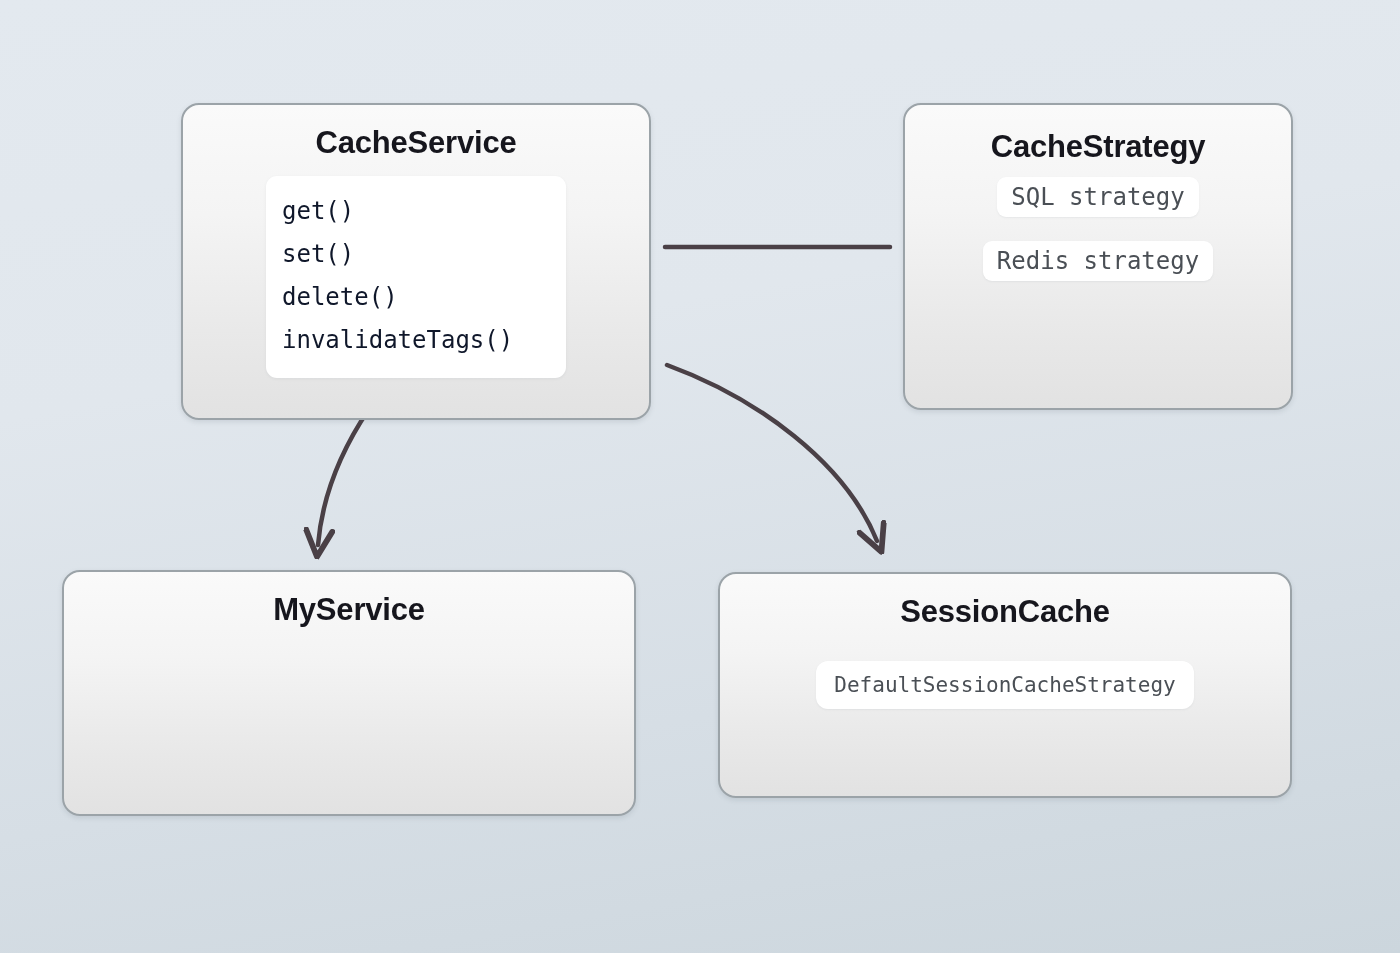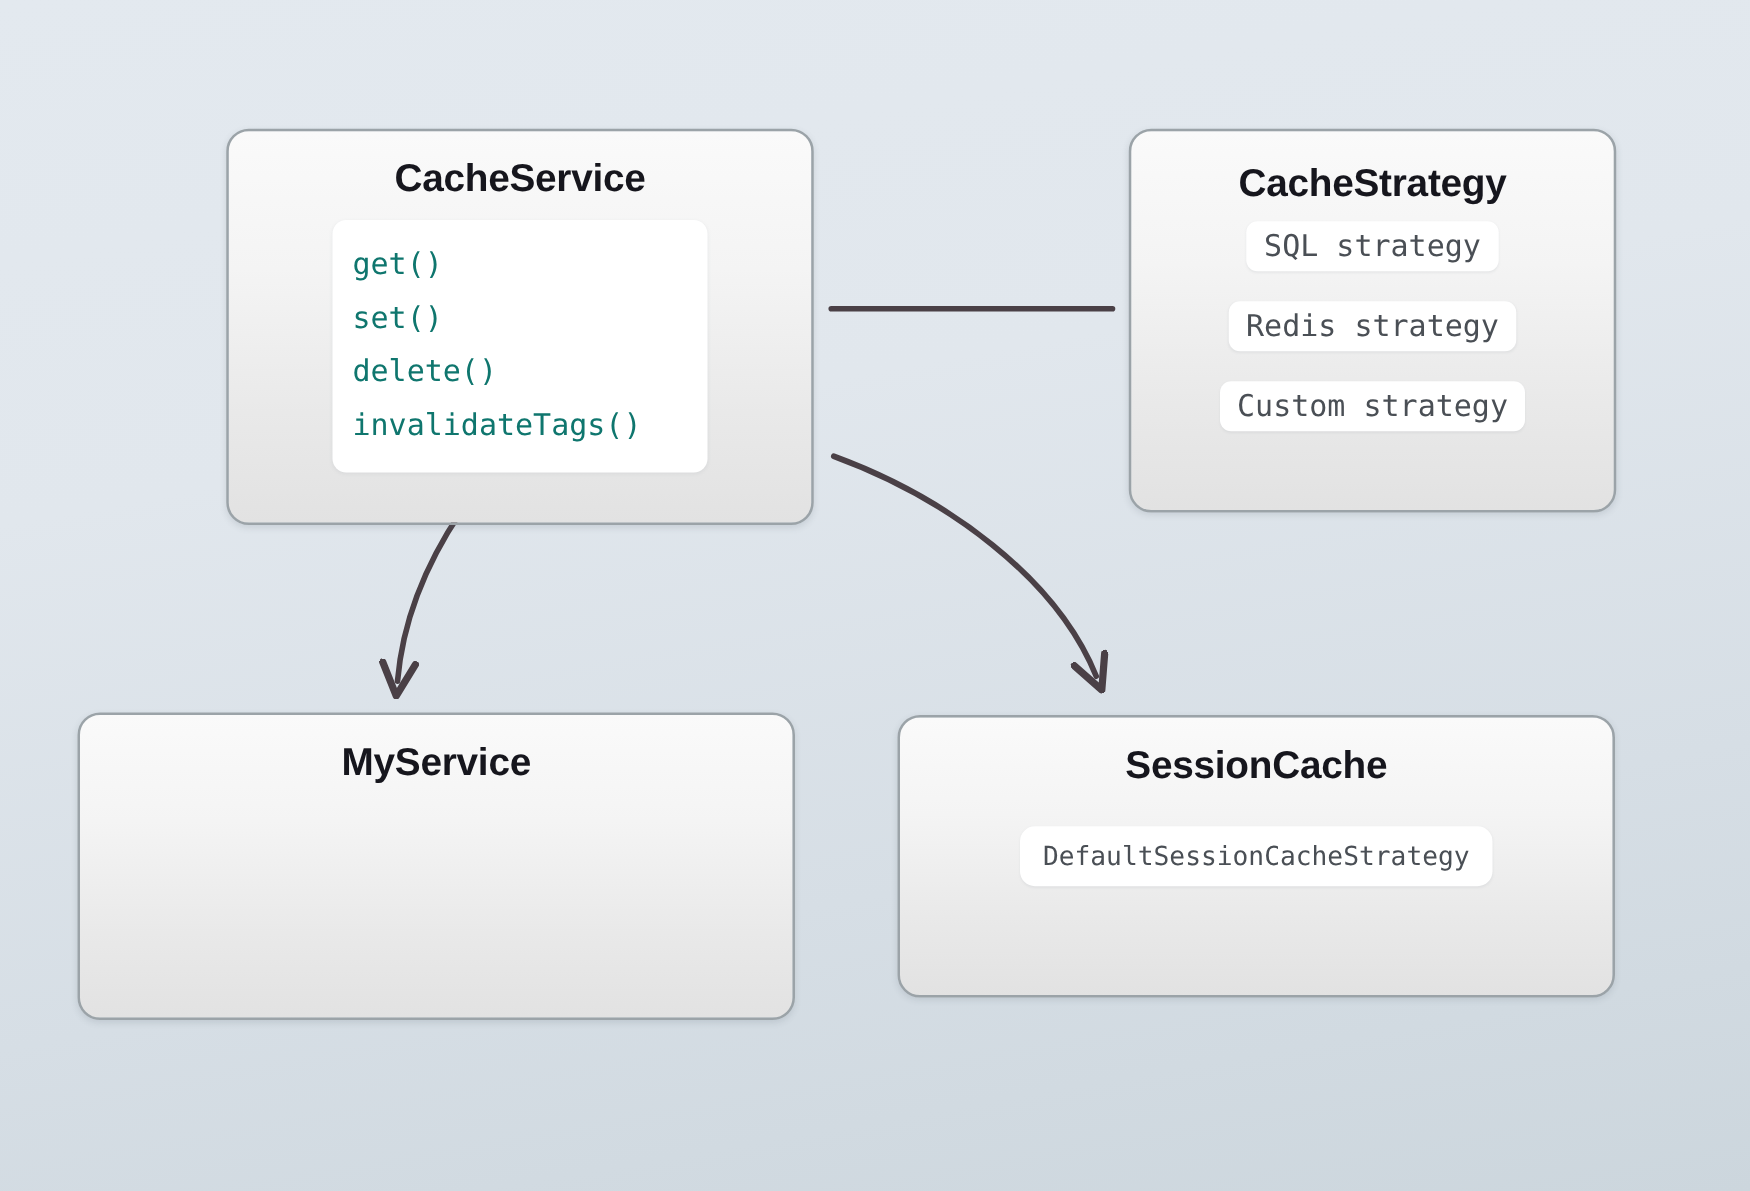--- a/index.html
+++ b/index.html
@@ -47,21 +47,21 @@
     text-align: center;
     width: 100%;
   }
 
   
   .code-panel {
     background: #ffffff;
     border-radius: 11px;
     box-shadow: 0 1px 3px rgba(120,130,140,0.10);
     font-family: "DejaVu Sans Mono", "Liberation Mono", monospace;
-    color: #0f766e;
+    color: #0f172a;
     box-sizing: border-box;
   }
   .code-line {
     white-space: pre;
     font-family: "DejaVu Sans Mono", "Liberation Mono", monospace;
   }
 
   
   .chip {
     background: #ffffff;
@@ -152,21 +152,20 @@
       <div class="code-line">delete()</div>
       <div class="code-line">invalidateTags()</div>
     </div>
   </div>
 
   <div class="node" id="node-cache-strategy">
     <div class="node-title">CacheStrategy</div>
     <div class="chips">
       <div class="chip">SQL strategy</div>
       <div class="chip">Redis strategy</div>
-      <div class="chip">Custom strategy</div>
     </div>
   </div>
 
   <div class="node" id="node-my-service">
     <div class="node-title">MyService</div>
   </div>
 
   <div class="node" id="node-session-cache">
     <div class="node-title">SessionCache</div>
     <div class="chip">DefaultSessionCacheStrategy</div>

